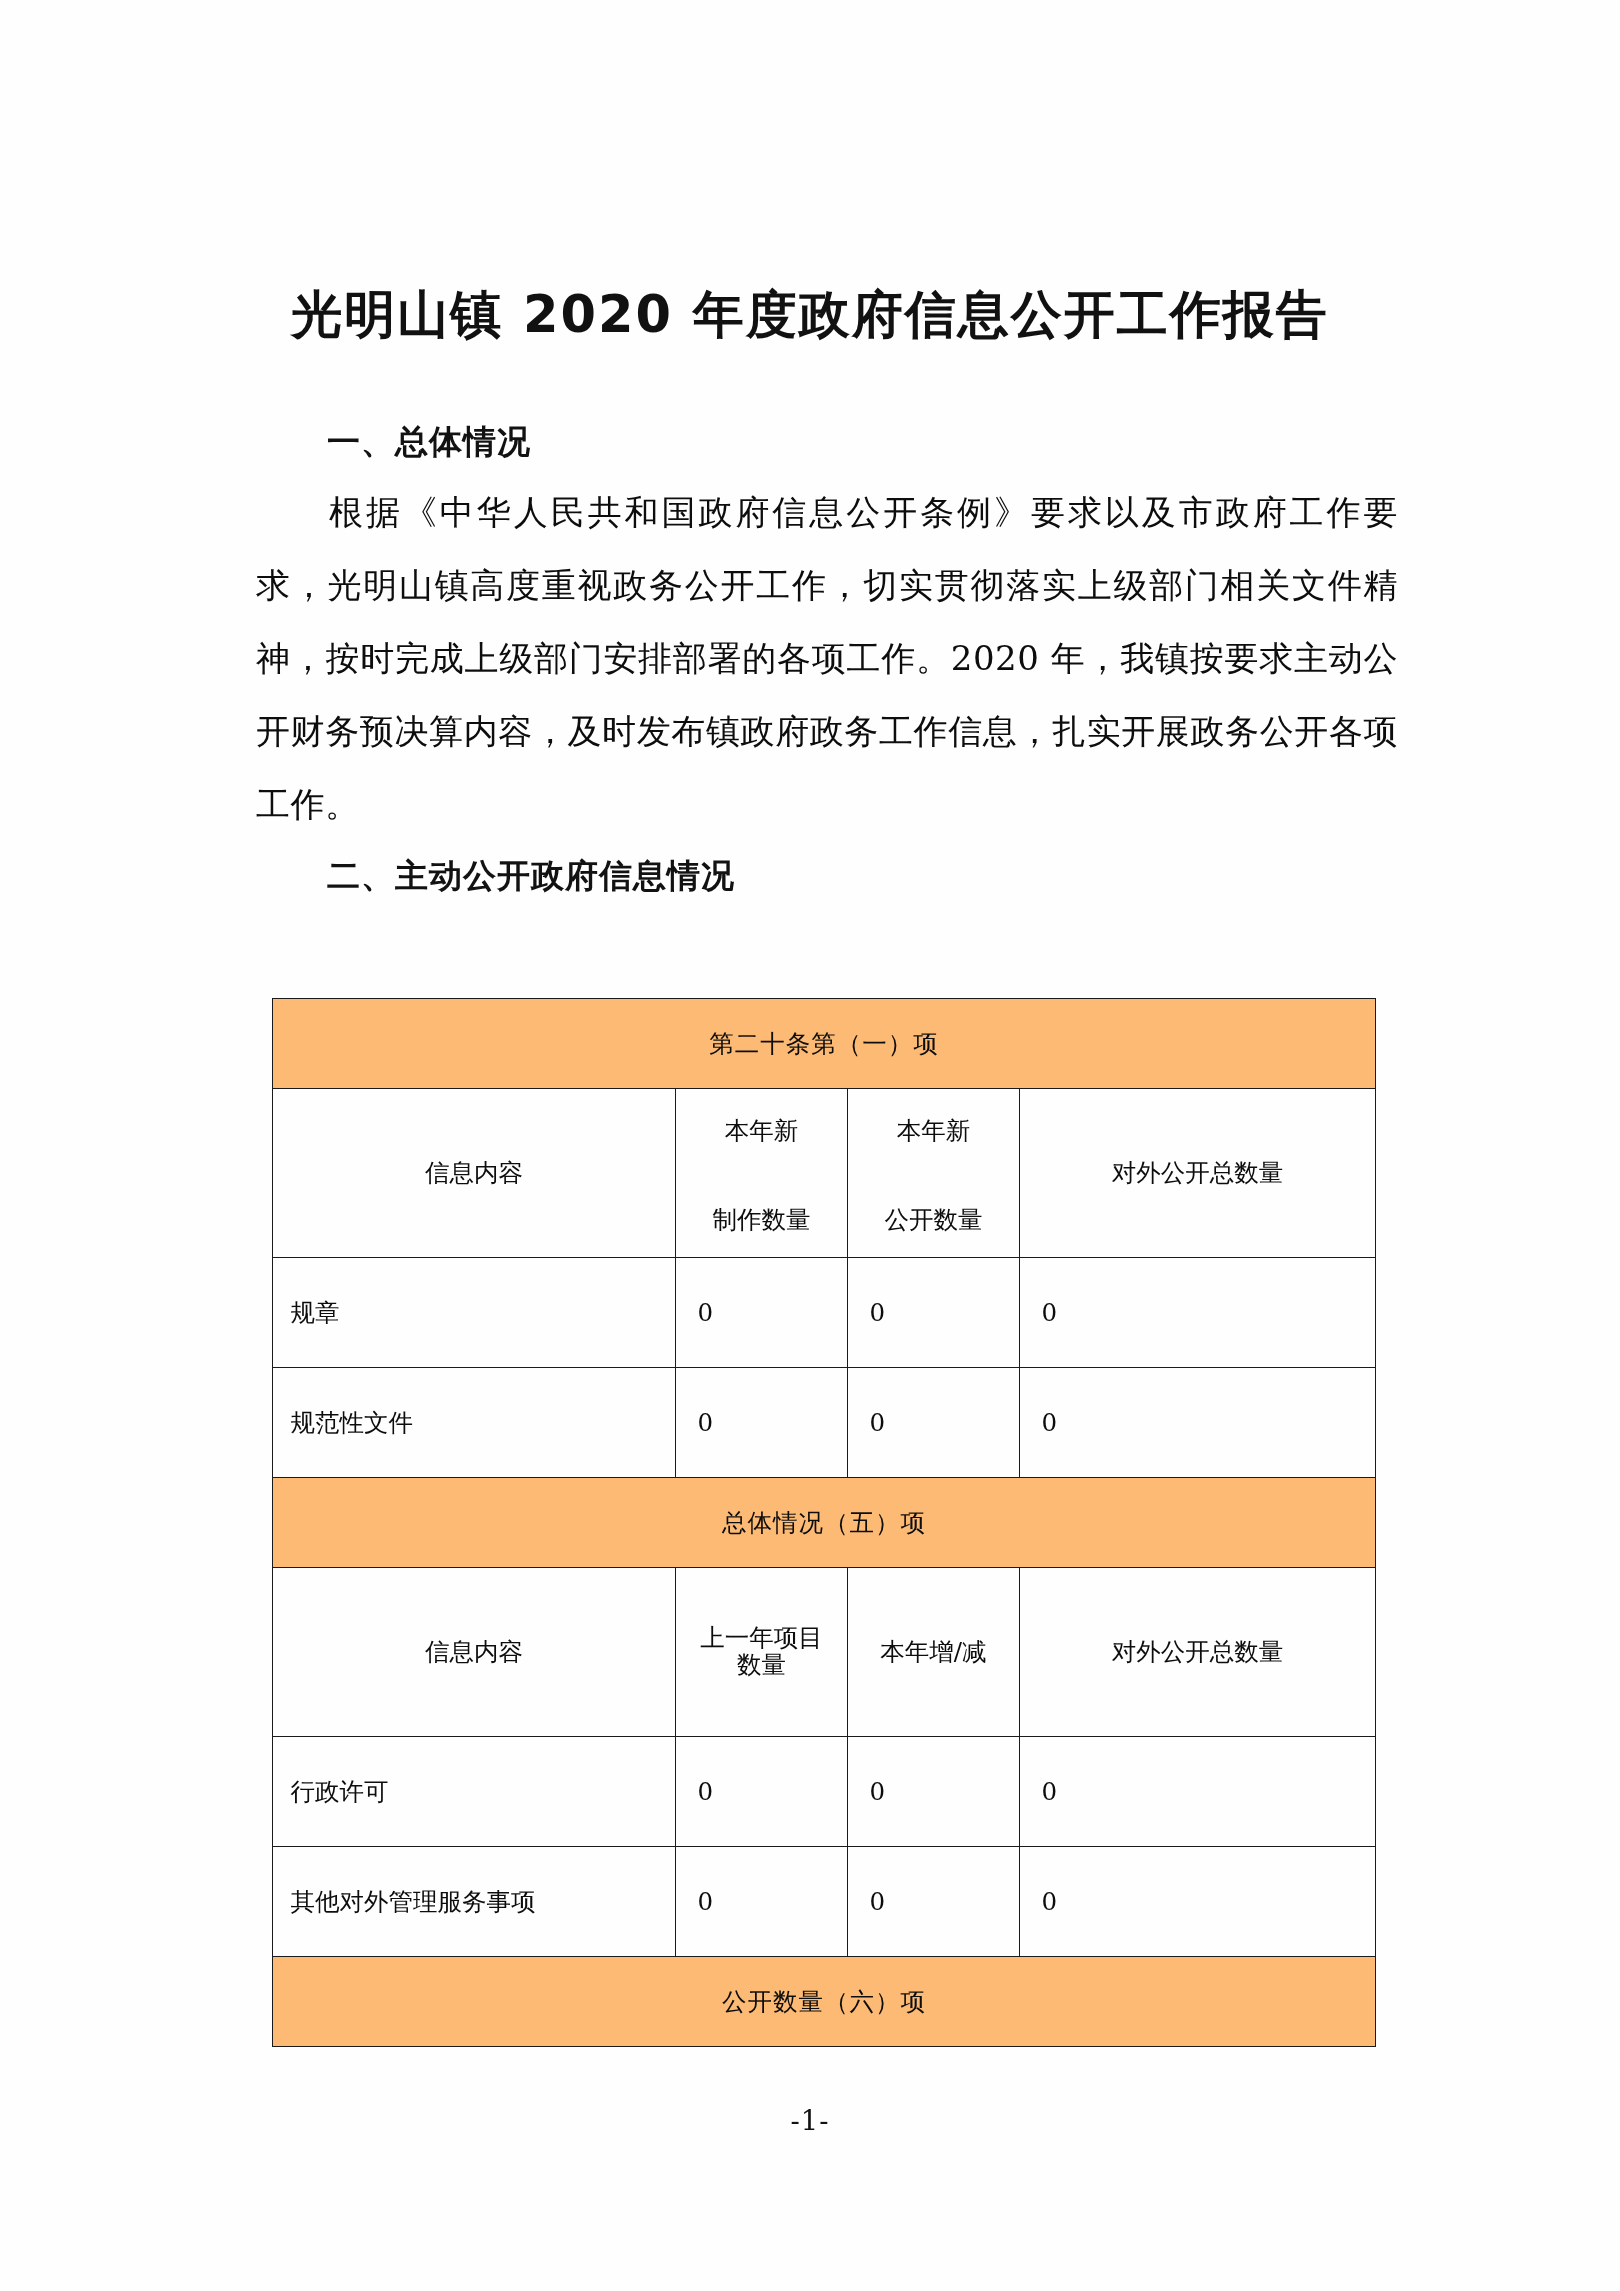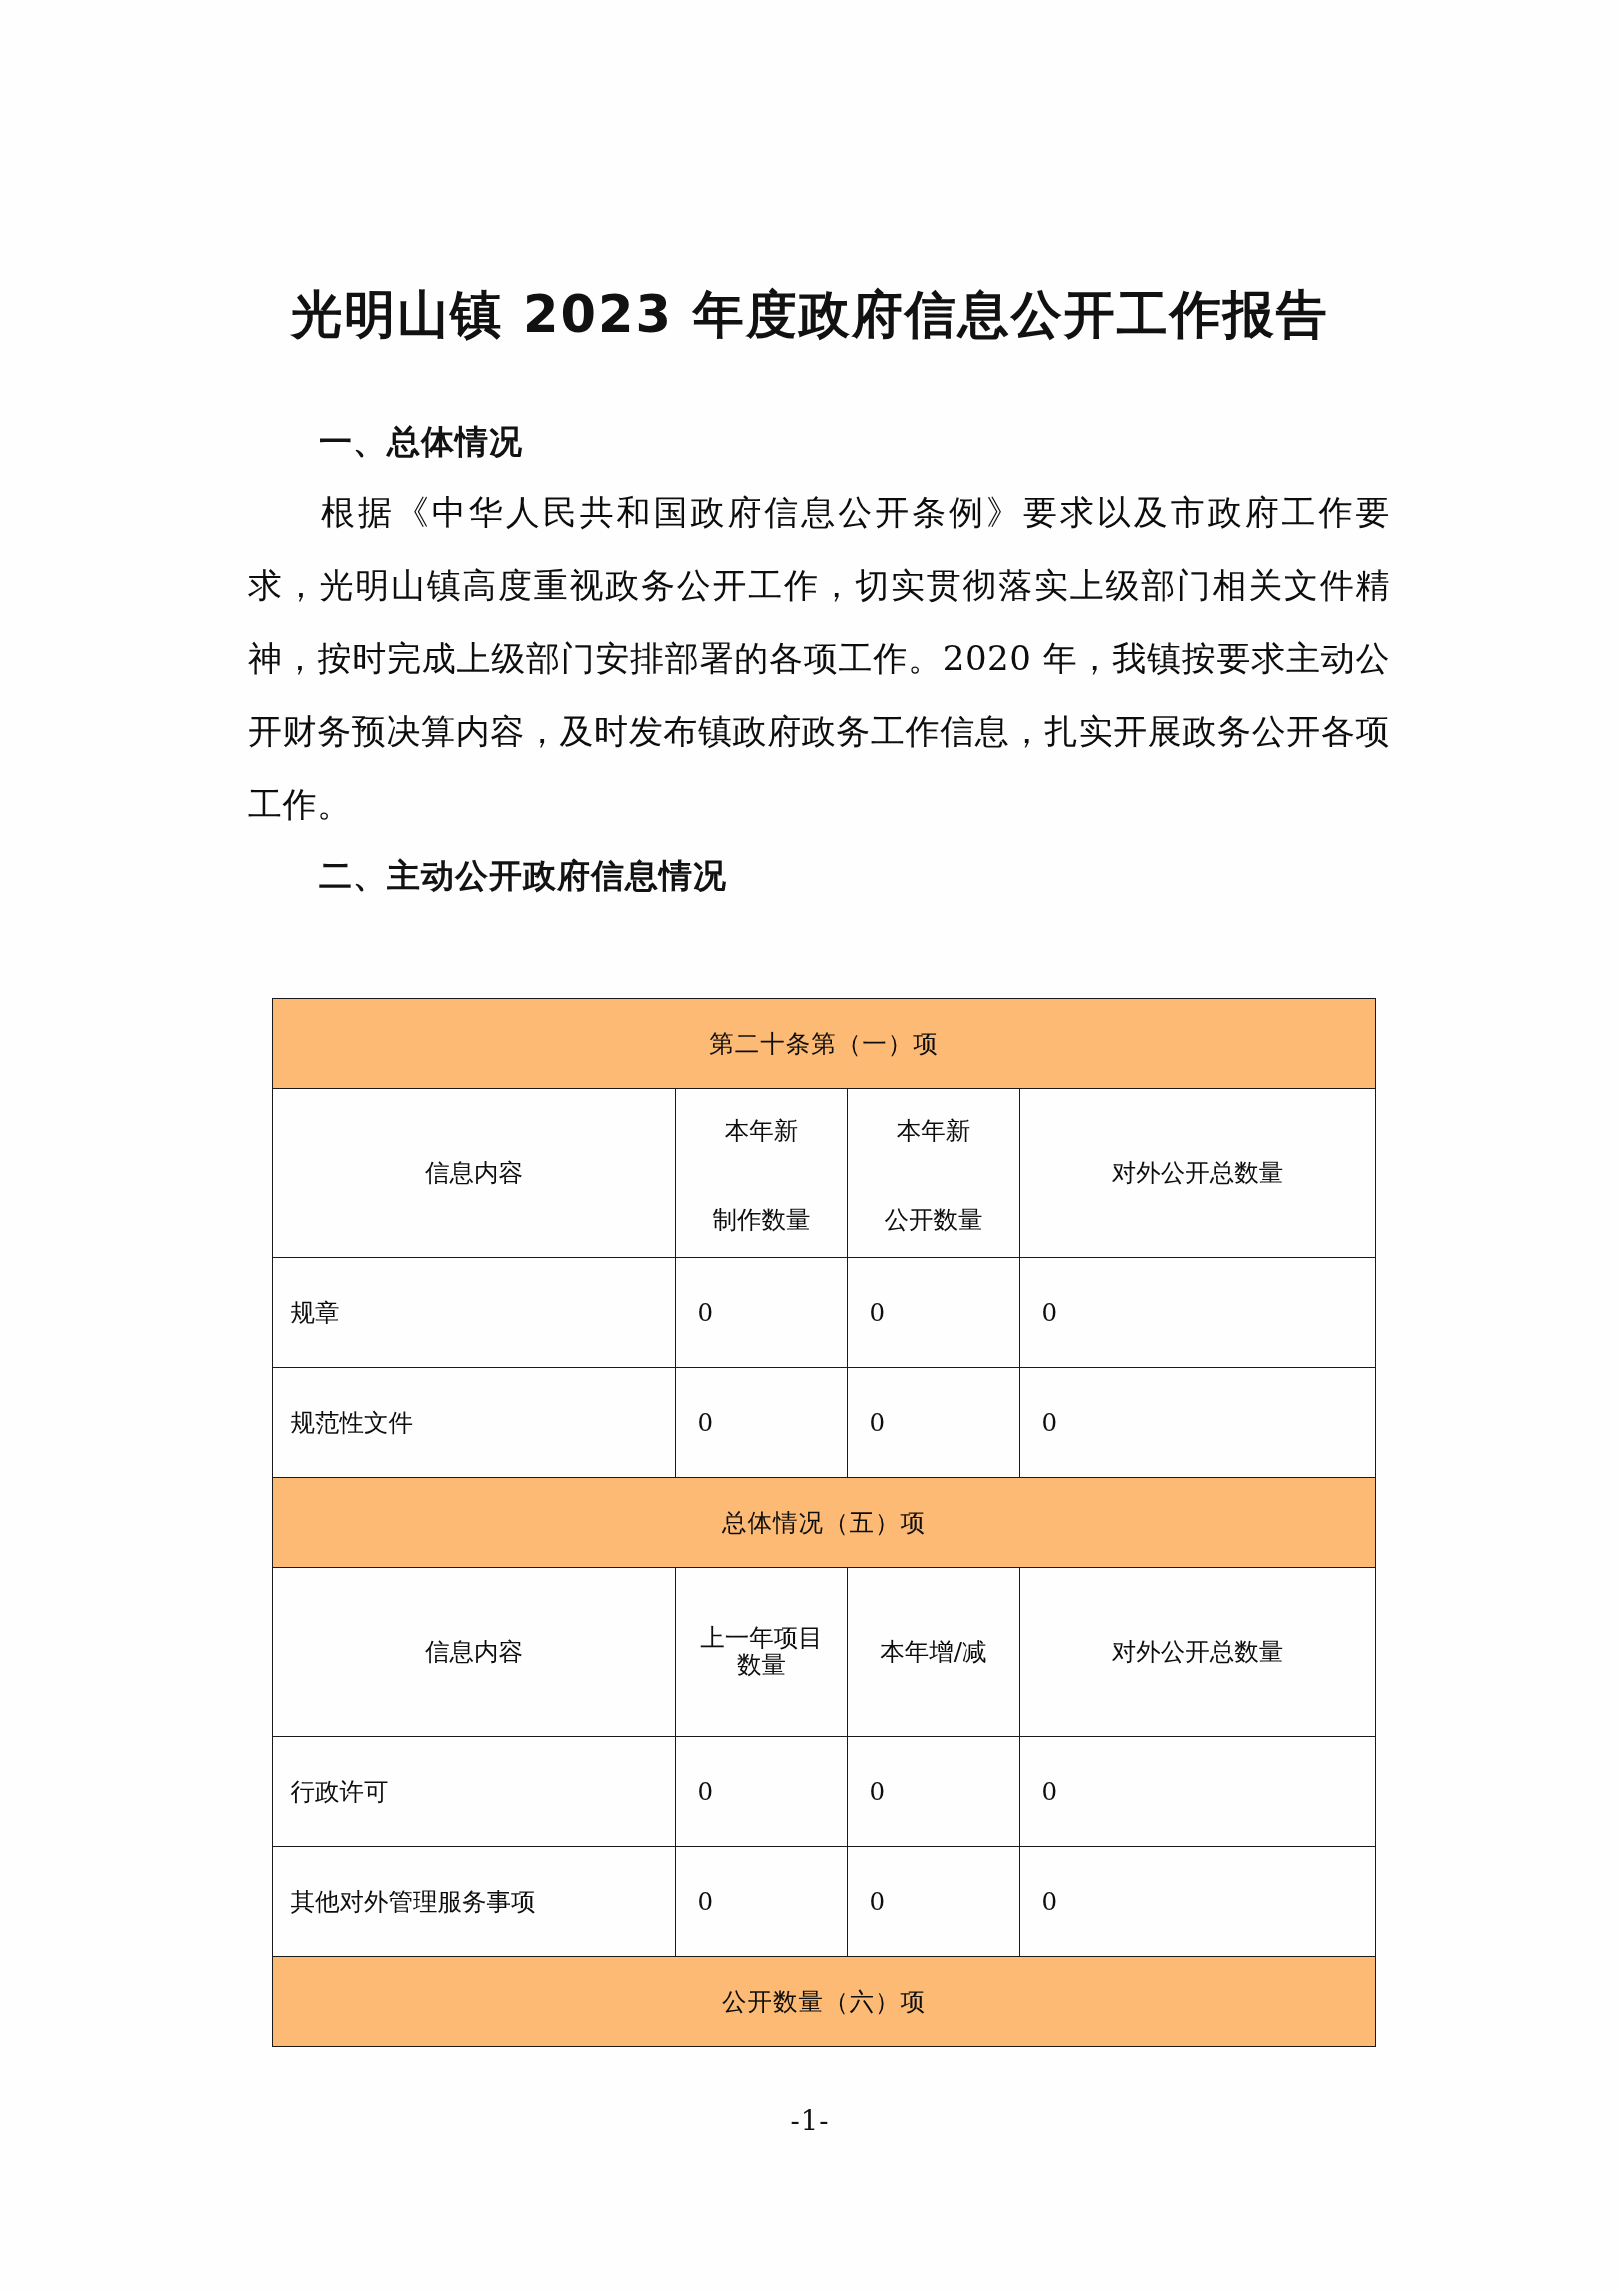--- a/index.html
+++ b/index.html
@@ -37,21 +37,21 @@
     font-weight: 700;
     font-size: 51px;
     letter-spacing: 2px;
     color: #111111;
     white-space: nowrap;
   }
 
   
   .body-block {
     position: absolute;
-    left: 248px;
+    left: 256px;
     top: 421px;
     width: 1142px;
   }
 
   .section-heading {
     font-family: "DejaVu Sans", "Liberation Sans", sans-serif;
     font-weight: 700;
     font-size: 33px;
     letter-spacing: 1px;
     color: #121212;
@@ -148,21 +148,21 @@
     font-size: 27.4px;
     color: #111111;
     letter-spacing: 1px;
   }
 </style>
 </head>
 <body>
 
 <div class="page">
 
-  <h1 class="doc-title">光明山镇 2023 年度政府信息公开工作报告</h1>
+  <h1 class="doc-title">光明山镇 2020 年度政府信息公开工作报告</h1>
 
   <div class="body-block">
 
     <h2 class="section-heading">一、总体情况</h2>
 
     <p class="body-para">根据《中华人民共和国政府信息公开条例》要求以及市政府工作要求，光明山镇高度重视政务公开工作，切实贯彻落实上级部门相关文件精神，按时完成上级部门安排部署的各项工作。2020 年，我镇按要求主动公开财务预决算内容，及时发布镇政府政务工作信息，扎实开展政务公开各项工作。</p>
 
     <h2 class="section-heading-2">二、主动公开政府信息情况</h2>
 
   </div>

